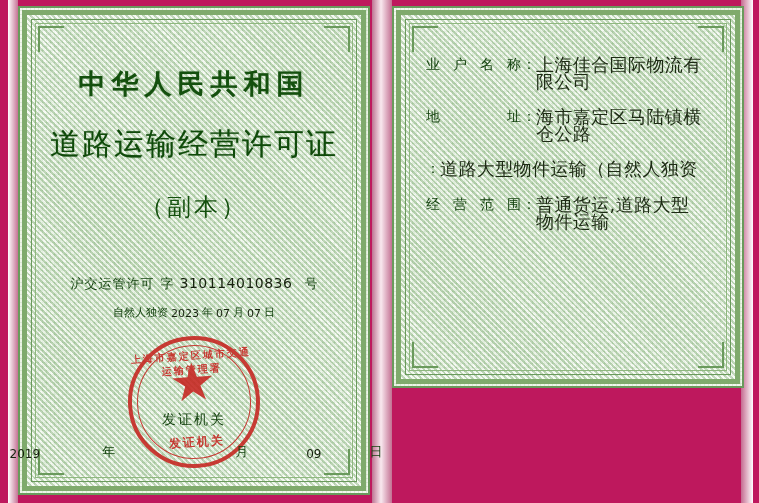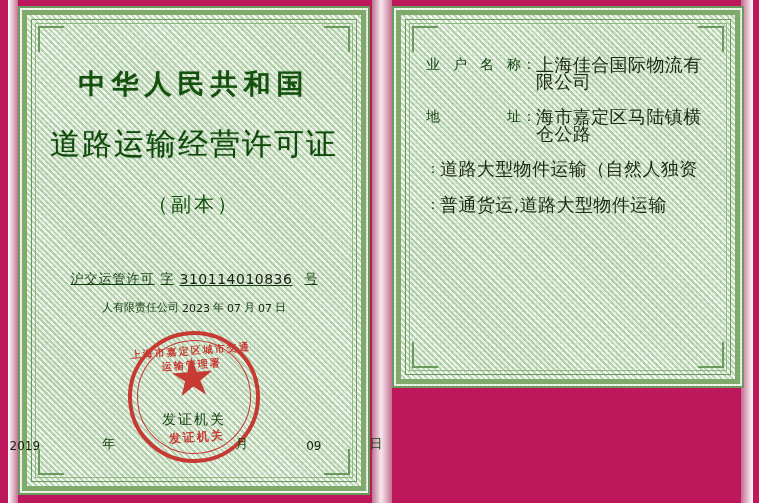--- a/index.html
+++ b/index.html
@@ -109,36 +109,35 @@
     font-size: 30px;
     letter-spacing: 2px;
     font-weight: normal;
     color: #0f4a0a;
     font-family: "DejaVu Sans", sans-serif;
     white-space: nowrap;
     text-shadow: 0 0 1px rgba(15,74,10,0.5);
   }
   .title-sub {
     margin-top: 26px;
-    font-size: 20px;
+    font-size: 24px;
     letter-spacing: 3px;
     color: #14500e;
     font-family: Liberation Serif, serif;
   }
 
   .license-no-row {
     margin-top: 52px;
     width: 100%;
     display: flex;
-    align-items: center;
+    align-items: flex-start;
     justify-content: center;
     font-size: 13px;
     color: #123f0d;
     font-family: "DejaVu Sans", sans-serif;
-    text-decoration: underline;
   }
   .ln-label { white-space: nowrap; letter-spacing: 1px; }
   .ln-zi { margin: 0 6px; }
   .ln-value {
     font-size: 14px;
     letter-spacing: 0.5px;
     min-width: 92px;
     text-align: center;
     color: #17210f;
   }
@@ -227,21 +226,21 @@
     font-size: 14px;
     letter-spacing: 2px;
     color: #123f0d;
     font-family: "DejaVu Sans", sans-serif;
   }
 
   .date-row {
     position: absolute;
     left: 50%;
     transform: translateX(-50%);
-    bottom: 20px;
+    bottom: 12px;
     display: flex;
     align-items: flex-end;
     font-size: 13px;
     color: #123f0d;
     font-family: "DejaVu Sans", sans-serif;
     white-space: nowrap;
     gap: 44px;
   }
   .date-row .dv { color: #17210f; margin: 0 4px; font-size: 12px; }
   .date-row .dl { margin: 0 10px 0 14px; }
@@ -344,21 +343,21 @@
       <div class="title-sub">（副本）</div>
 
       <div class="license-no-row">
         <span class="ln-label">沪交运管许可</span>
         <span class="ln-zi">字</span>
         <span class="ln-value">310114010836</span>
         <span class="ln-hao">号</span>
       </div>
 
       <div class="valid-row">
-        <span>人有限责任公司</span>
+        <span>自然人独资</span>
         <span class="v">2023</span>
         <span>年</span>
         <span class="v">07</span>
         <span>月</span>
         <span class="v">07</span>
         <span>日</span>
       </div>
 
       <div class="seal-area">
         <div class="seal">
@@ -411,20 +410,21 @@
           <span>海市嘉定区马陆镇横仓公路</span>
         </div>
       </div>
 
       <div class="field-row">
         <div class="field-colon">：</div>
         <div class="field-value">道路大型物件运输（自然人独资</div>
       </div>
 
       <div class="field-row">
+        <div class="field-label">经营范围</div>
         <div class="field-colon">：</div>
         <div class="field-value">普通货运,道路大型物件运输</div>
       </div>
 
     </div>
   </div>
 
 </div>
 
 </body></html>

